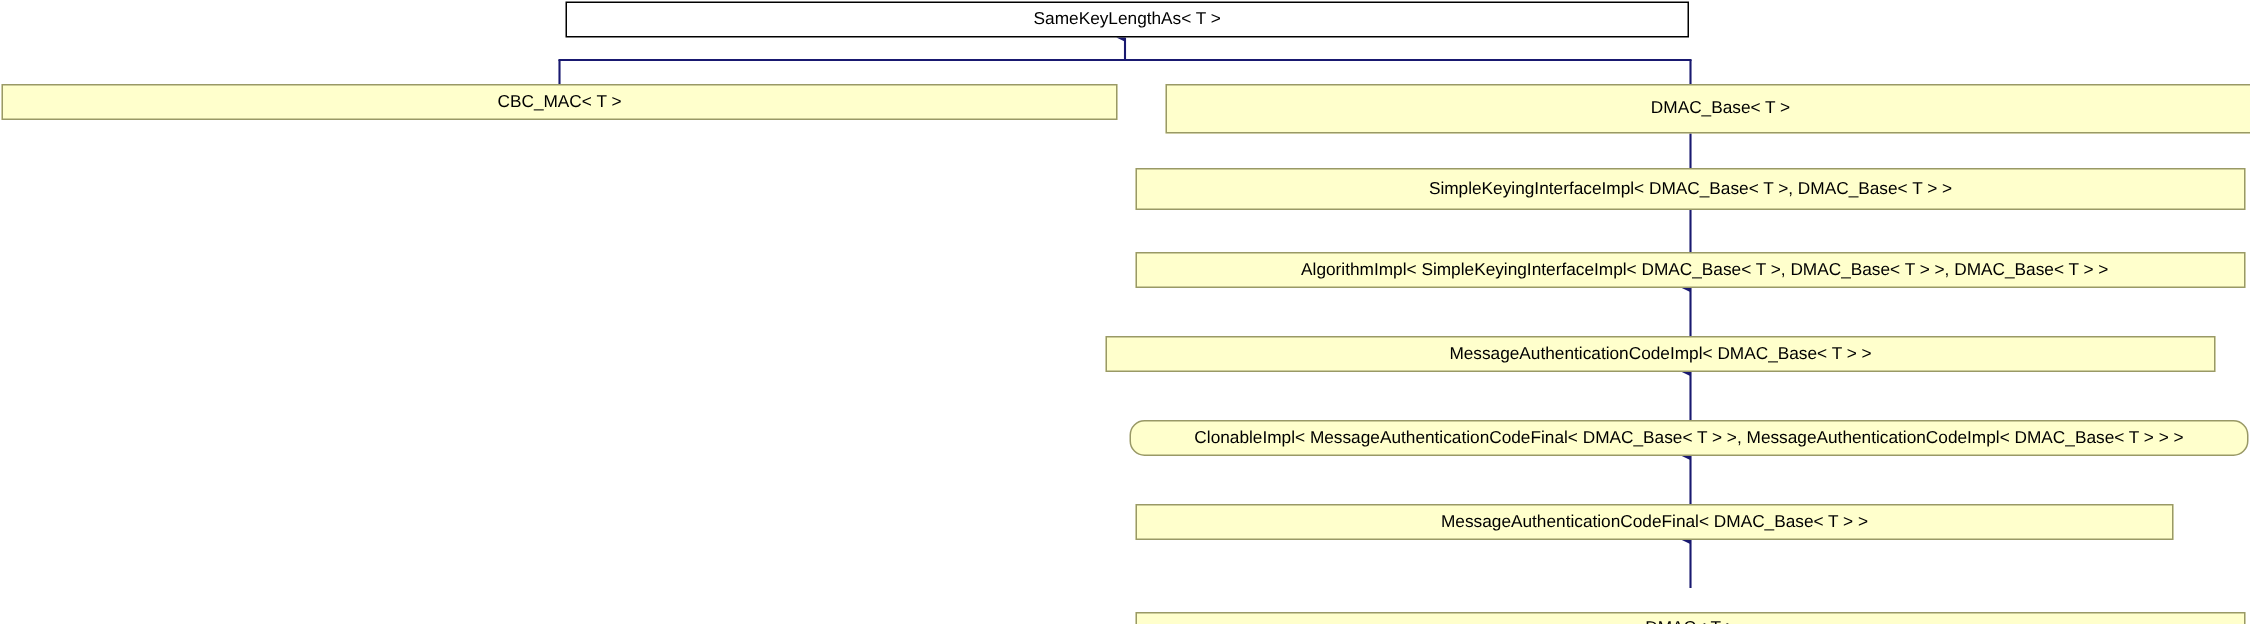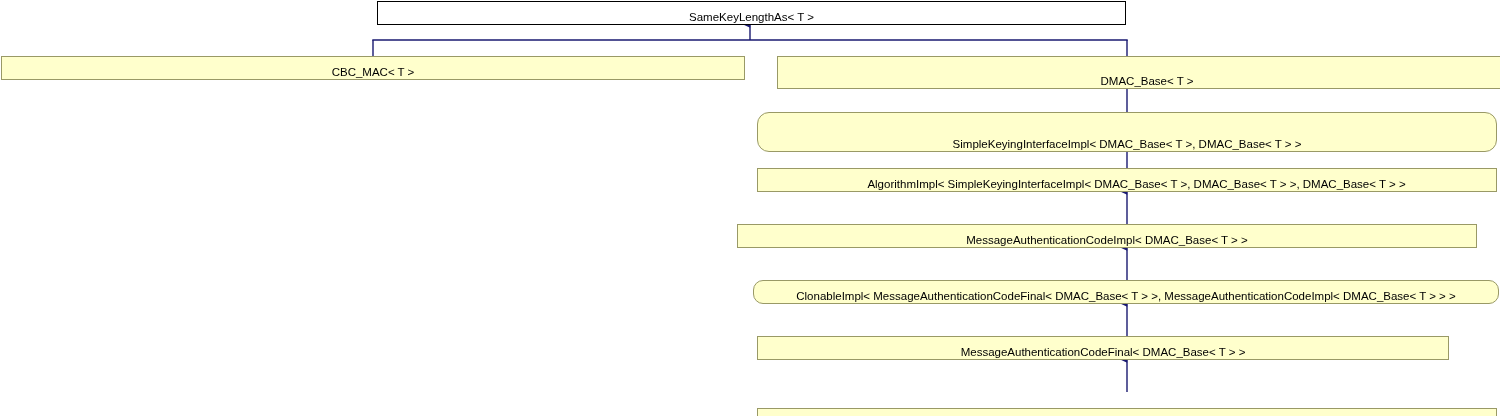--- a/index.html
+++ b/index.html
@@ -18,21 +18,21 @@
     position: absolute;
     left: 0;
     top: 0;
     width: 1500px;
     height: 416px;
   }
   .node {
     position: absolute;
     box-sizing: border-box;
     display: flex;
-    align-items: flex-end;
+    align-items: center;
     justify-content: center;
     font-size: 11.5px;
     line-height: 1.1;
     color: #000000;
     white-space: nowrap;
     letter-spacing: 0px;
   }
   .node.root {
     background: #ffffff;
     border: 1px solid #000000;
@@ -94,21 +94,21 @@
   </div>
 
   <div class="node derived" style="left:1px; top:56px; width:744px; height:24px;">
     <span>CBC_MAC&lt; T &gt;</span>
   </div>
 
   <div class="node derived" style="left:757px; top:56px; width:740px; height:33px;margin-left:20px;">
     <span>DMAC_Base&lt; T &gt;</span>
   </div>
 
-  <div class="node derived" style="left:757px; top:112px; width:740px; height:40px;border-radius:12px;">
+  <div class="node derived" style="left:757px; top:112px; width:740px; height:28px;">
     <span>SimpleKeyingInterfaceImpl&lt; DMAC_Base&lt; T &gt;, DMAC_Base&lt; T &gt; &gt;</span>
   </div>
 
   <div class="node derived" style="left:757px; top:168px; width:740px; height:24px;padding-left:19px;">
     <span>AlgorithmImpl&lt; SimpleKeyingInterfaceImpl&lt; DMAC_Base&lt; T &gt;, DMAC_Base&lt; T &gt; &gt;, DMAC_Base&lt; T &gt; &gt;</span>
   </div>
 
   <div class="node derived" style="left:737px; top:224px; width:740px; height:24px;">
     <span>MessageAuthenticationCodeImpl&lt; DMAC_Base&lt; T &gt; &gt;</span>
   </div>

